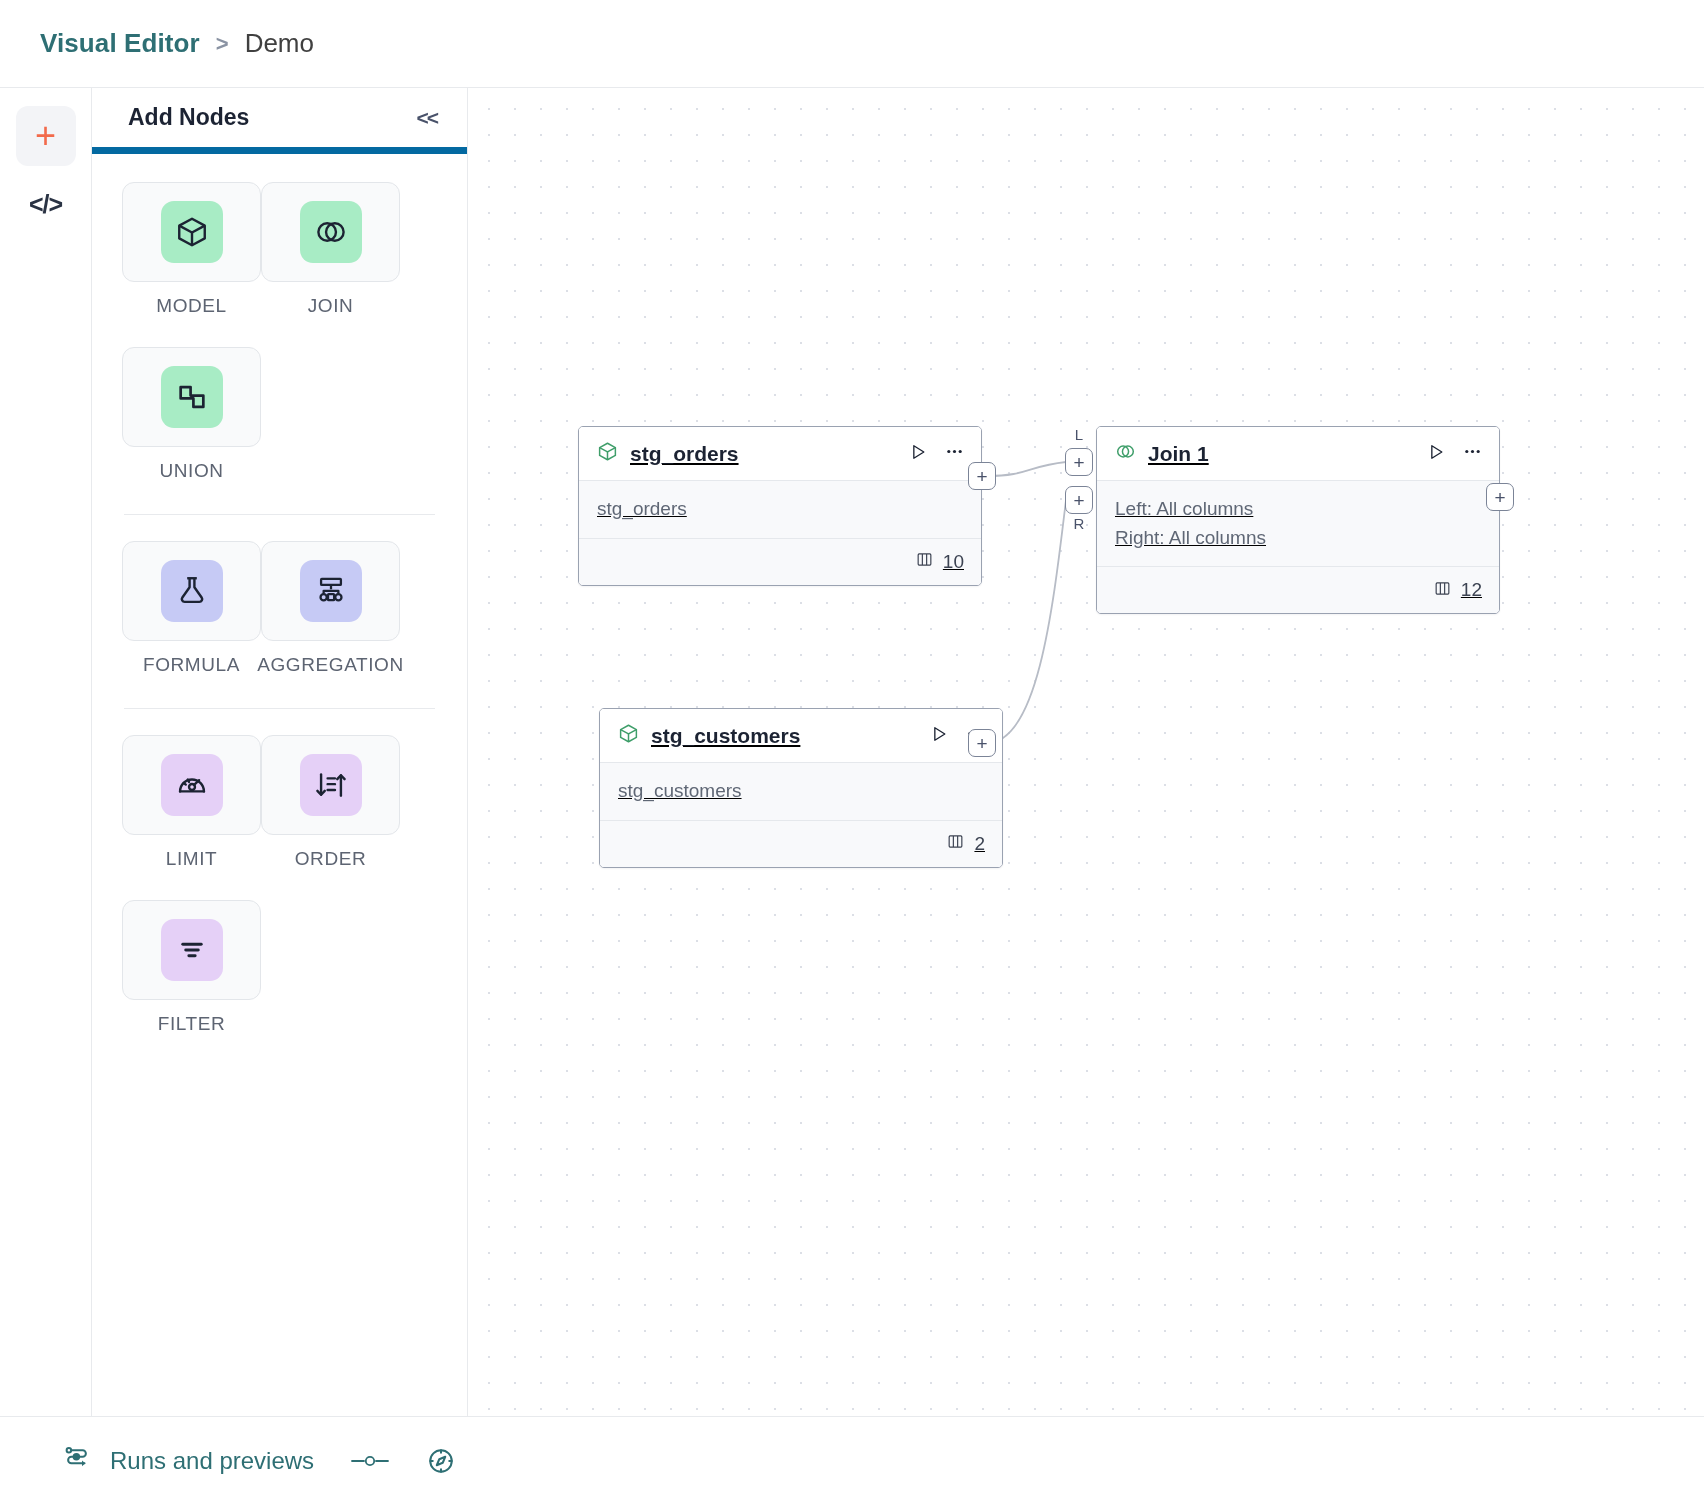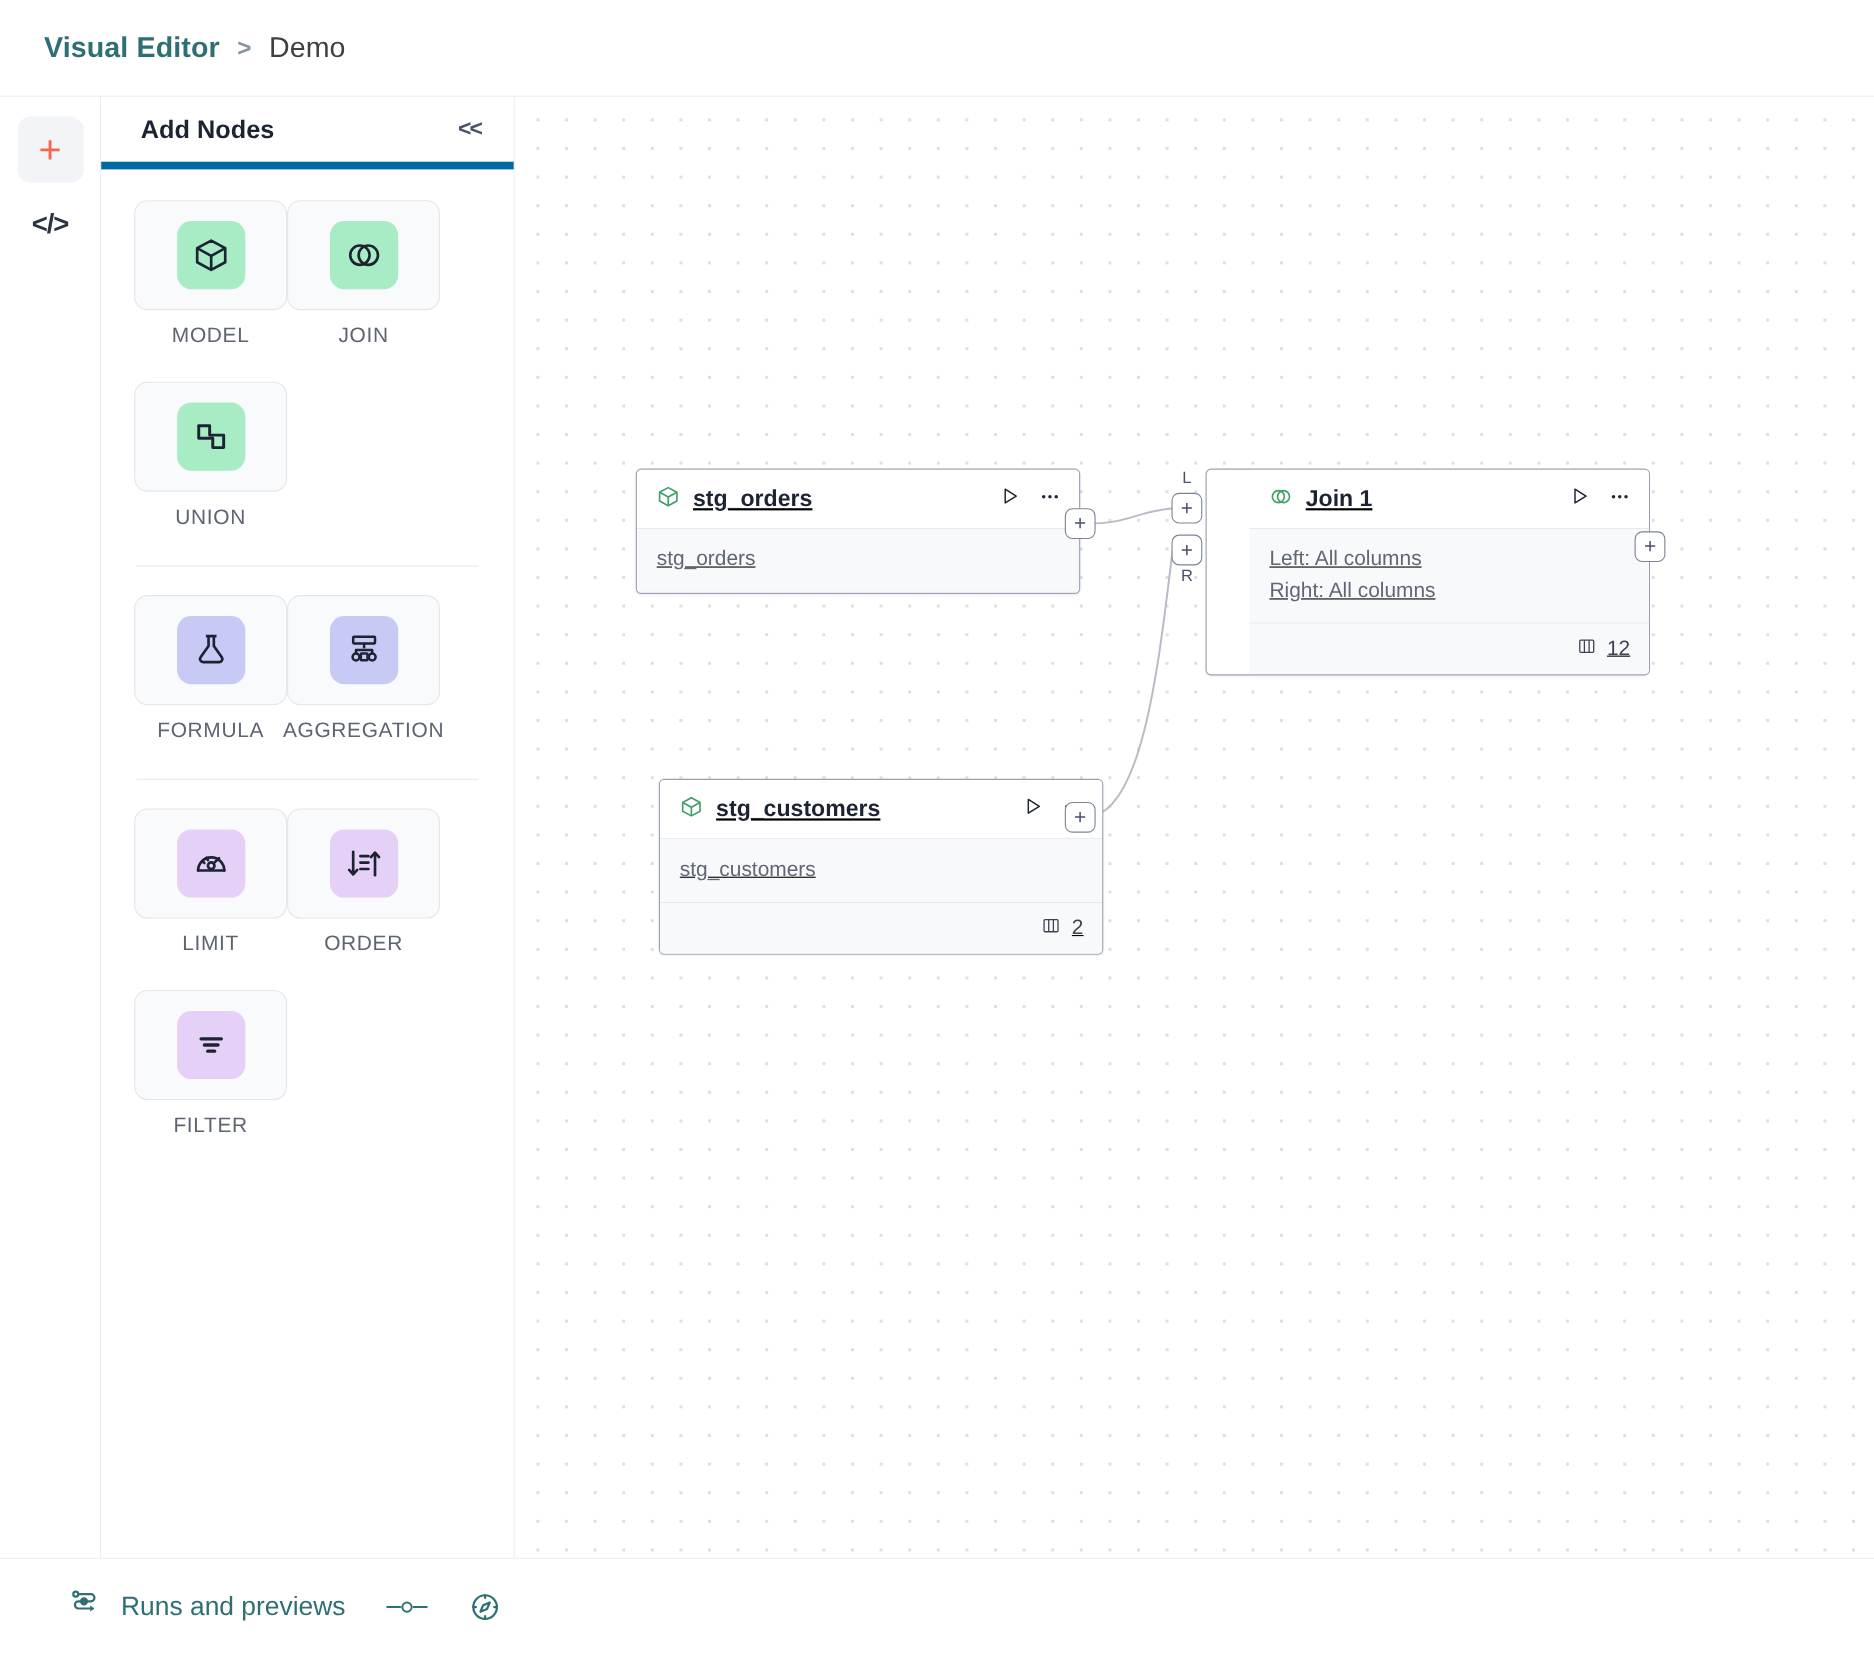--- a/index.html
+++ b/index.html
@@ -341,20 +341,29 @@
                 <circle cx="5.5" cy="12" r="1.8"></circle>
                   <circle cx="12" cy="12" r="1.8"></circle>
                   <circle cx="18.5" cy="12" r="1.8"></circle>
               </svg>
             </span>
           </span>
         </div>
         <div class="node-body">
           <div class="node-body-line">stg_orders</div>
         </div>
+        <div class="node-foot">
+          <span>
+            <svg width="19" height="19" viewBox="0 0 24 24" fill="none" stroke="#3c4352" stroke-width="1.5">
+              <rect x="4" y="5" width="16" height="14" rx="1.2"></rect>
+                <path d="M9.3 5v14M14.7 5v14"></path>
+            </svg>
+          </span>
+          <span class="foot-count">10</span>
+        </div>
       </div>
       <div class="handle" style="left:500px; top:374px;">+</div>
 
       <div class="node" style="left:110px; top:620px; width:404px;margin-left:21px;">
         <div class="node-head">
           <span>
             <svg width="21" height="21" viewBox="0 0 24 24" fill="none" stroke="#3f9e6a" stroke-width="1.7" stroke-linejoin="round">
               <path d="M12 2.6 21 7.5v9L12 21.4 3 16.5v-9z"></path>
                 <path d="M3 7.5l9 4.9 9-4.9"></path>
                 <path d="M12 12.4v9"></path>
@@ -384,21 +393,21 @@
             <svg width="19" height="19" viewBox="0 0 24 24" fill="none" stroke="#3c4352" stroke-width="1.5">
               <rect x="4" y="5" width="16" height="14" rx="1.2"></rect>
                 <path d="M9.3 5v14M14.7 5v14"></path>
             </svg>
           </span>
           <span class="foot-count">2</span>
         </div>
       </div>
       <div class="handle" style="left:500px; top:641px;">+</div>
 
-      <div class="node" style="left:628px; top:338px; width:404px;padding-left:39px;">
+      <div class="node" style="left:628px; top:338px; width:404px;">
         <div class="node-head">
           <span>
             <svg width="21" height="21" viewBox="0 0 24 24" fill="none" stroke="#3f9e6a" stroke-width="1.7">
               <circle cx="9.3" cy="12" r="6.2"></circle>
                 <circle cx="14.7" cy="12" r="6.2"></circle>
             </svg>
           </span>
           <span class="node-title">Join 1</span>
           <span class="node-act">
             <span>

